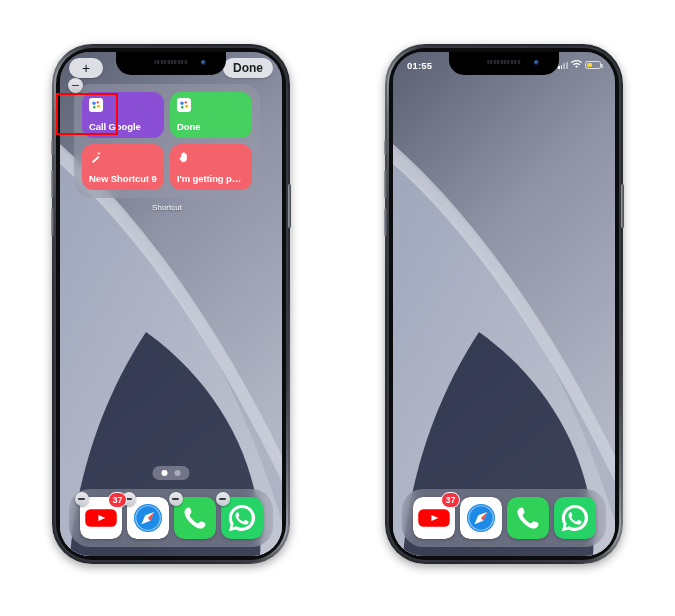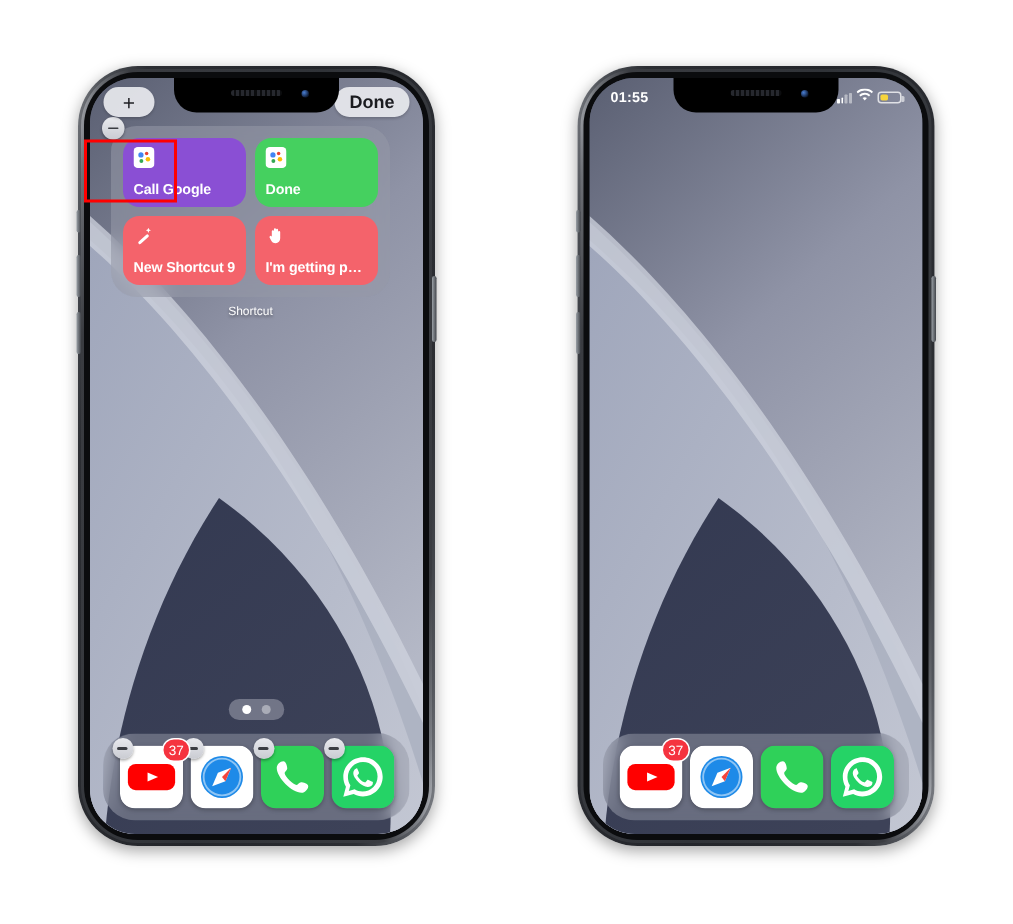--- a/index.html
+++ b/index.html
@@ -155,21 +155,21 @@
     padding:0 8px;box-sizing:border-box;backdrop-filter:blur(6px);
   }
   .app{position:relative;width:42px;height:42px;}
   .app .ic{width:42px;height:42px;border-radius:10px;overflow:hidden;display:block;
     box-shadow:0 1px 3px rgba(0,0,0,.25);}
   .app .minus-badge{left:-5px;top:-5px;width:14px;height:14px;}
   .app .minus-badge::before{width:6.5px;}
   .badge-count{
     position:absolute;right:-5px;top:-5px;min-width:16px;height:16px;
     border-radius:8px;background:#f5333f;border:1.3px solid #fff;
-    color:#fff;font-size:9px;font-weight:normal;
+    color:#fff;font-size:9px;font-weight:bold;
     display:flex;align-items:center;justify-content:center;
     padding:0 3px;box-sizing:border-box;z-index:41;
   }
 
   
   .annot{
     position:absolute;border:2.5px solid #ff0000;z-index:60;
     pointer-events:none;background:transparent;
   }
 </style>

